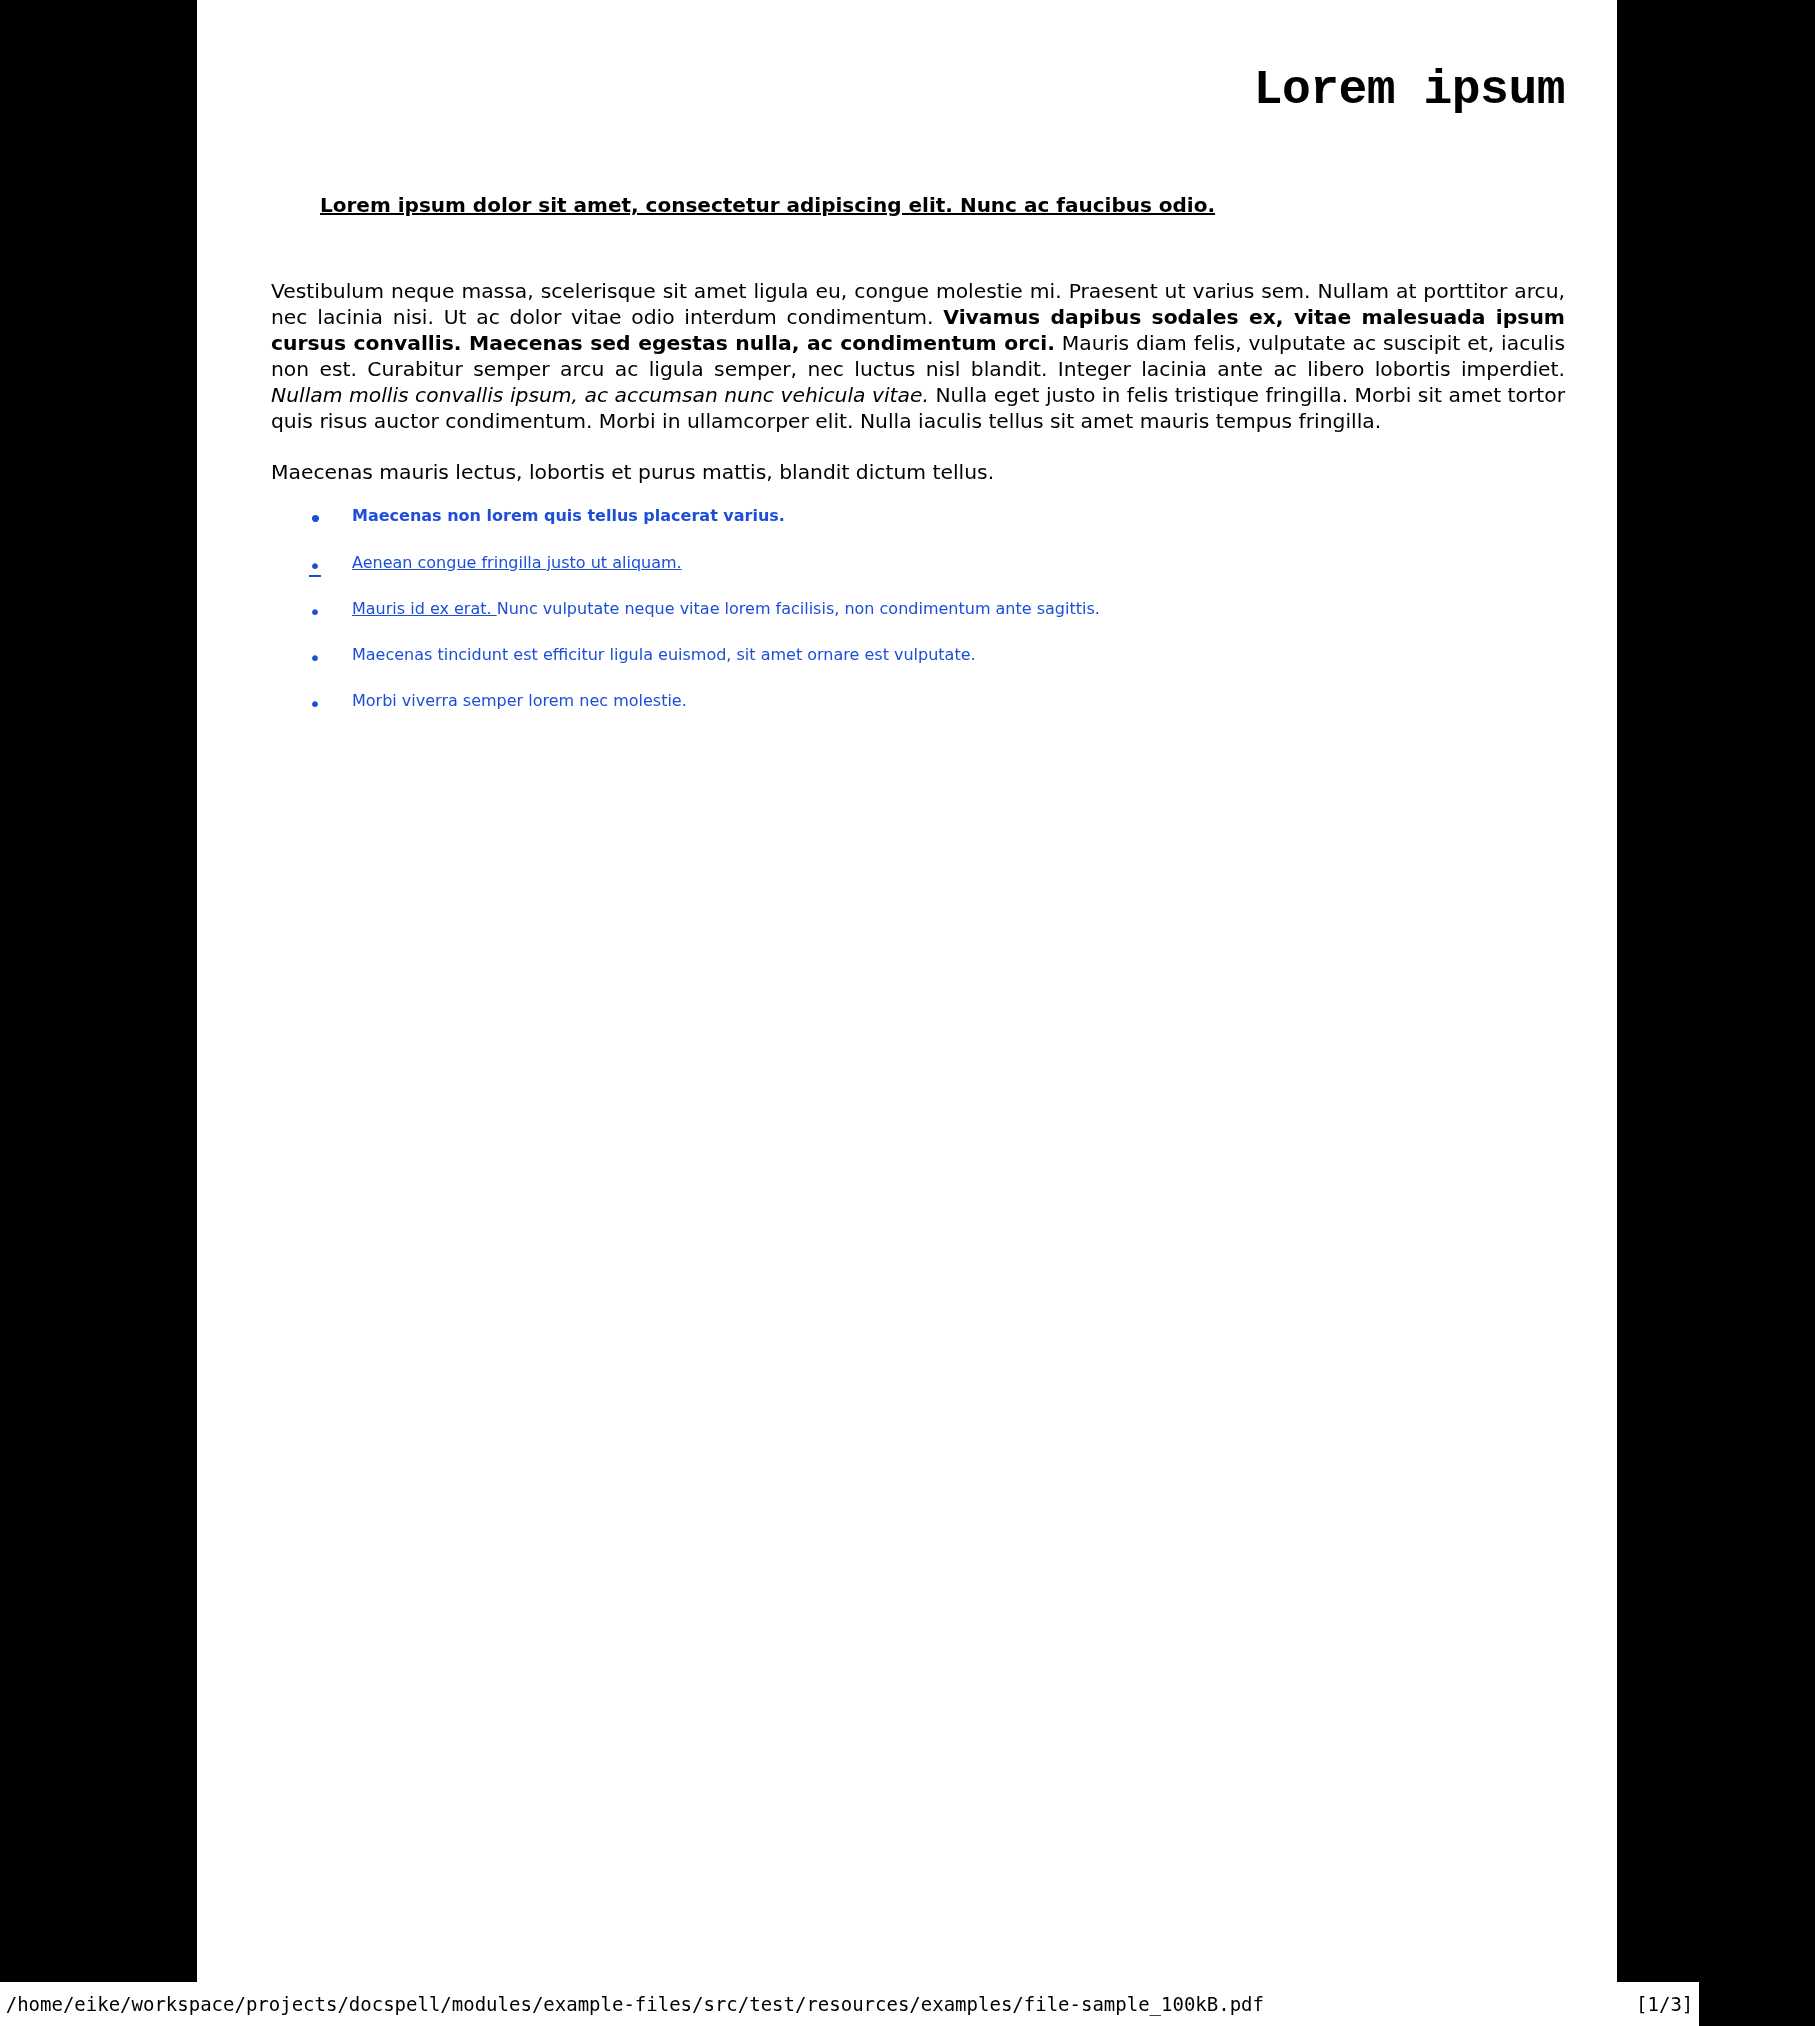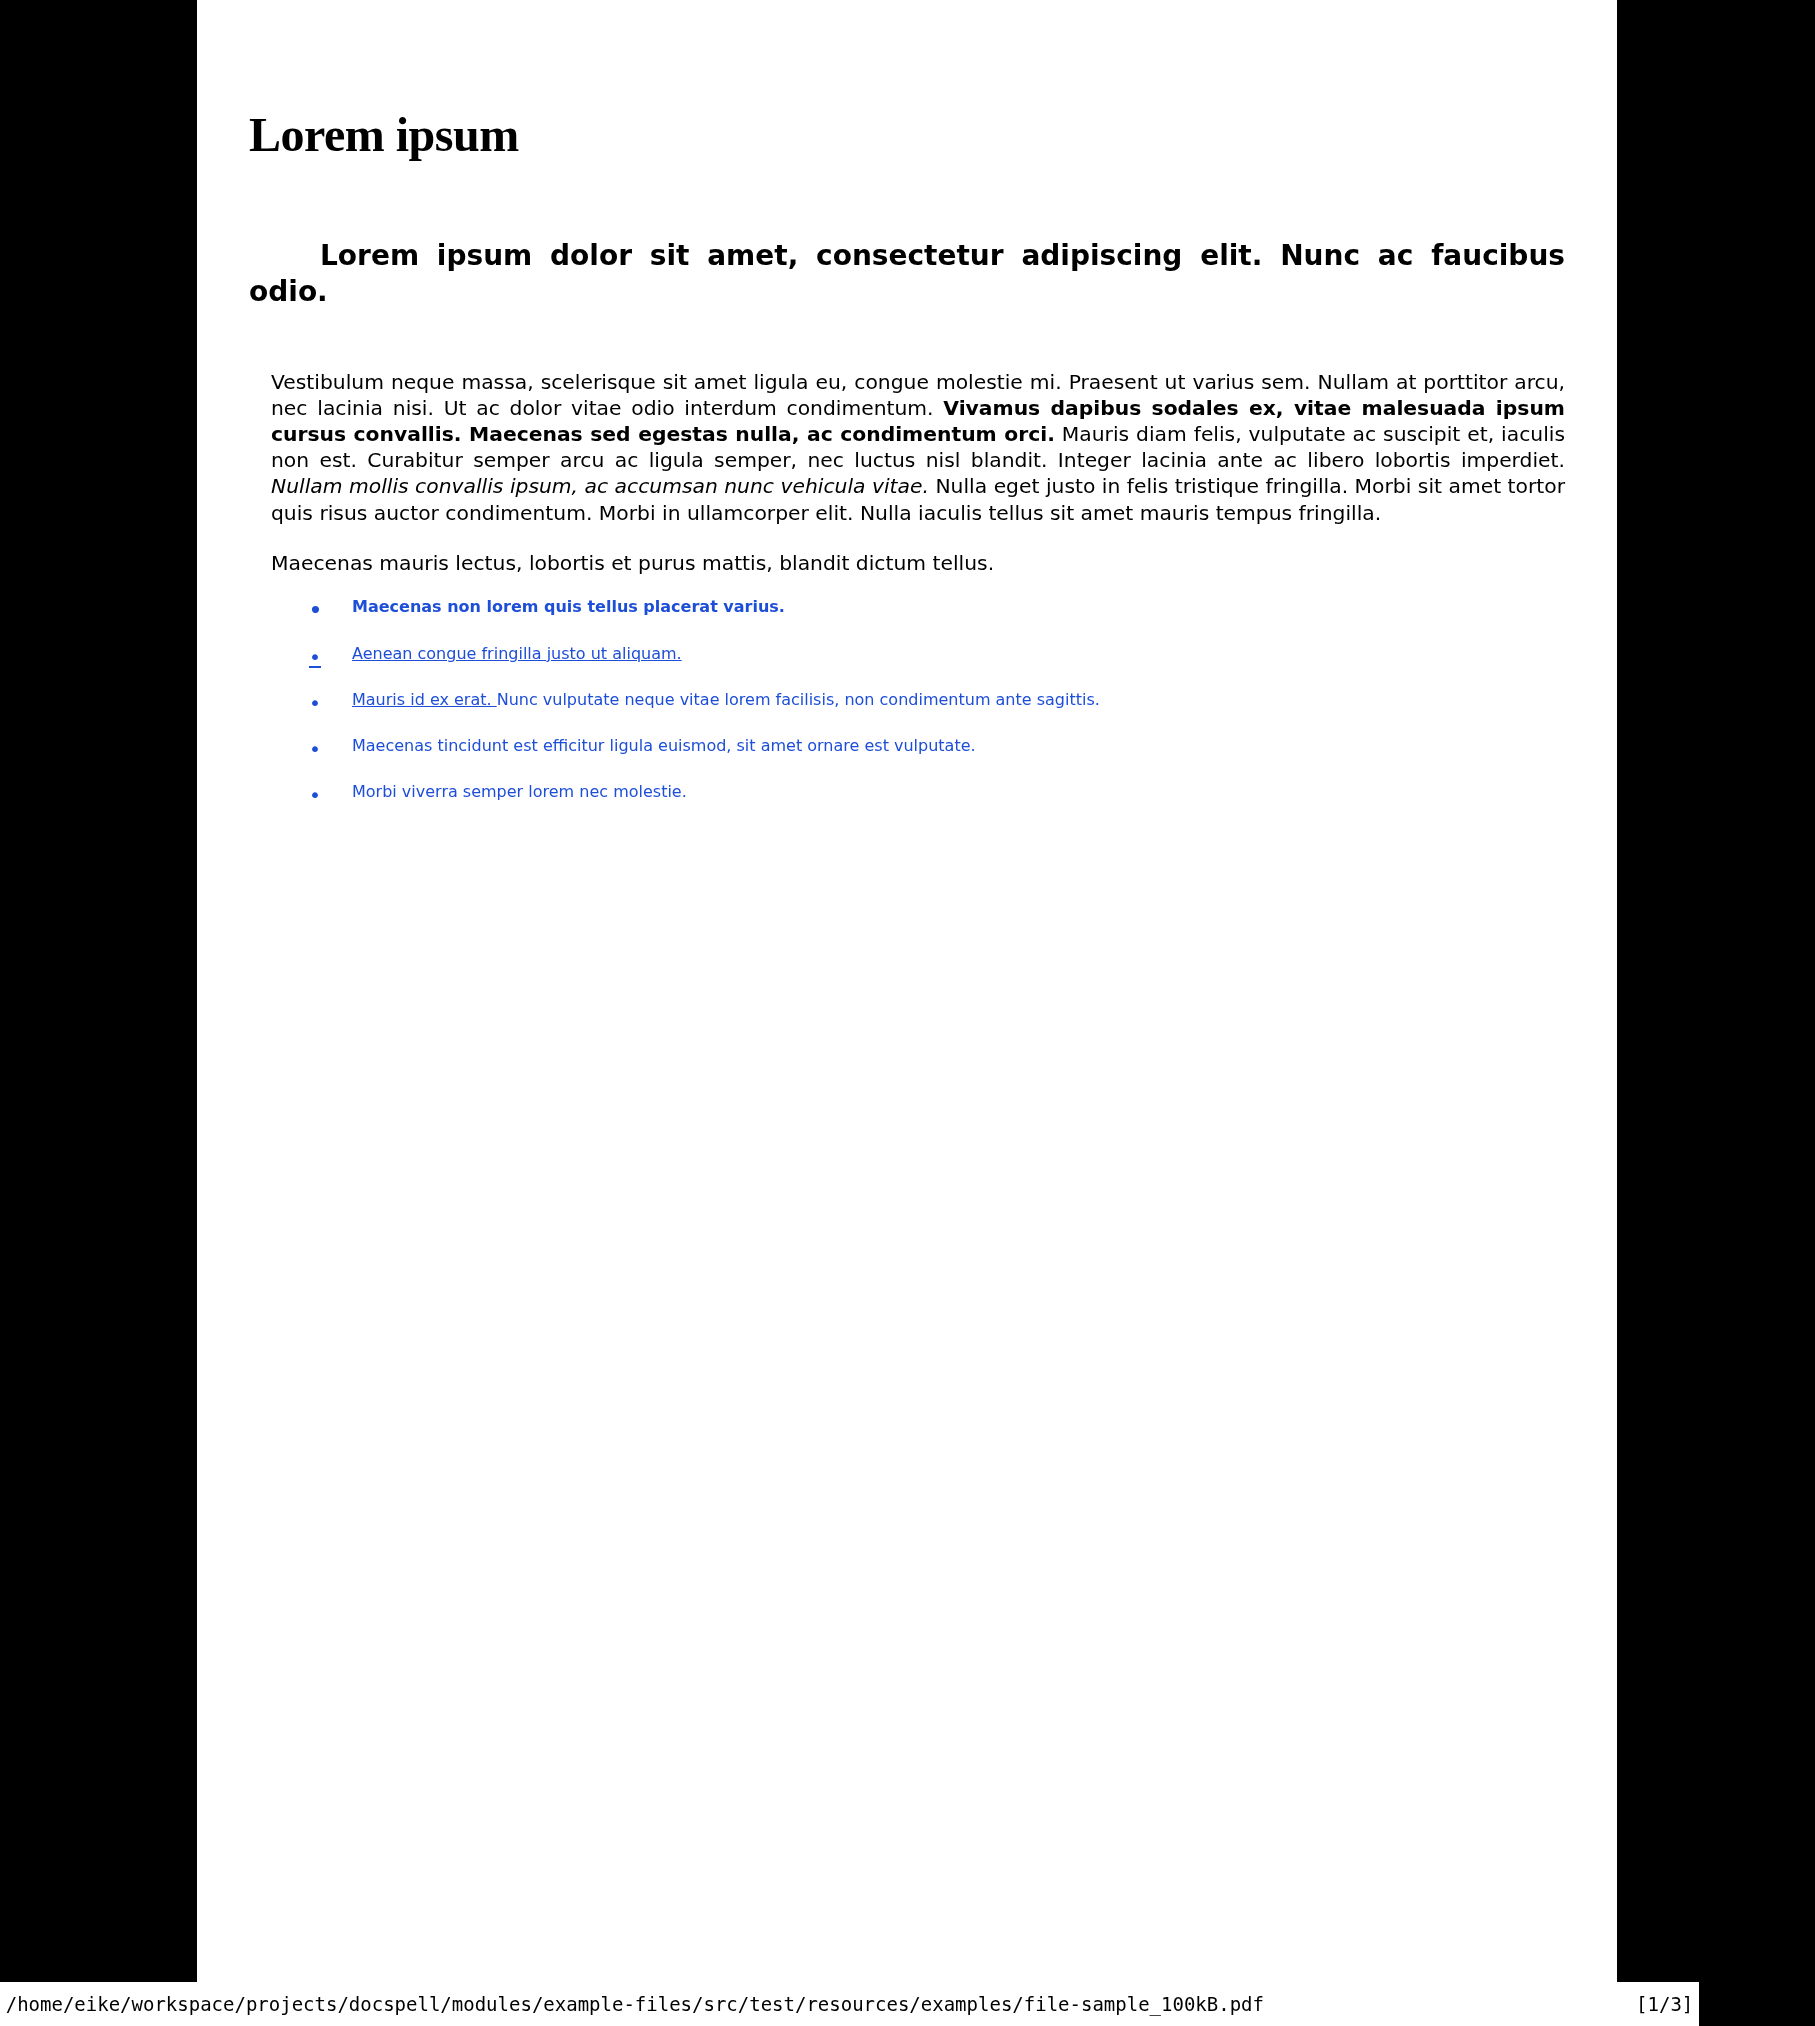--- a/index.html
+++ b/index.html
@@ -31,38 +31,39 @@
     top: 0px;
     width: 1420px;
     height: 1983px;
     background: #ffffff;
     box-sizing: border-box;
     padding: 0 52px;
   }
 
   .doc-title {
     margin: 0;
-    padding-top: 107px;
-    text-align: left;
+    padding-top: 63px;
+    text-align: right;
     font-size: 48px;
     font-weight: bold;
     letter-spacing: -0.5px;
     color: #000000;
-    font-family: Liberation Serif, serif;
+    font-family: Liberation Mono, monospace;
   }
 
   .doc-subtitle {
     margin: 0;
     padding-top: 76px;
-    font-size: 28px;
+    font-size: 20px;
     font-weight: bold;
     line-height: 1.28;
     text-indent: 71px;
     color: #000000;
     text-align: justify;
+    text-decoration: underline;
   }
 
   .body-block {
     padding-top: 59px;
     margin-left: 22px;
   }
 
   p.para {
     margin: 0 0 24.6px 0;
     font-size: 20.3px;

